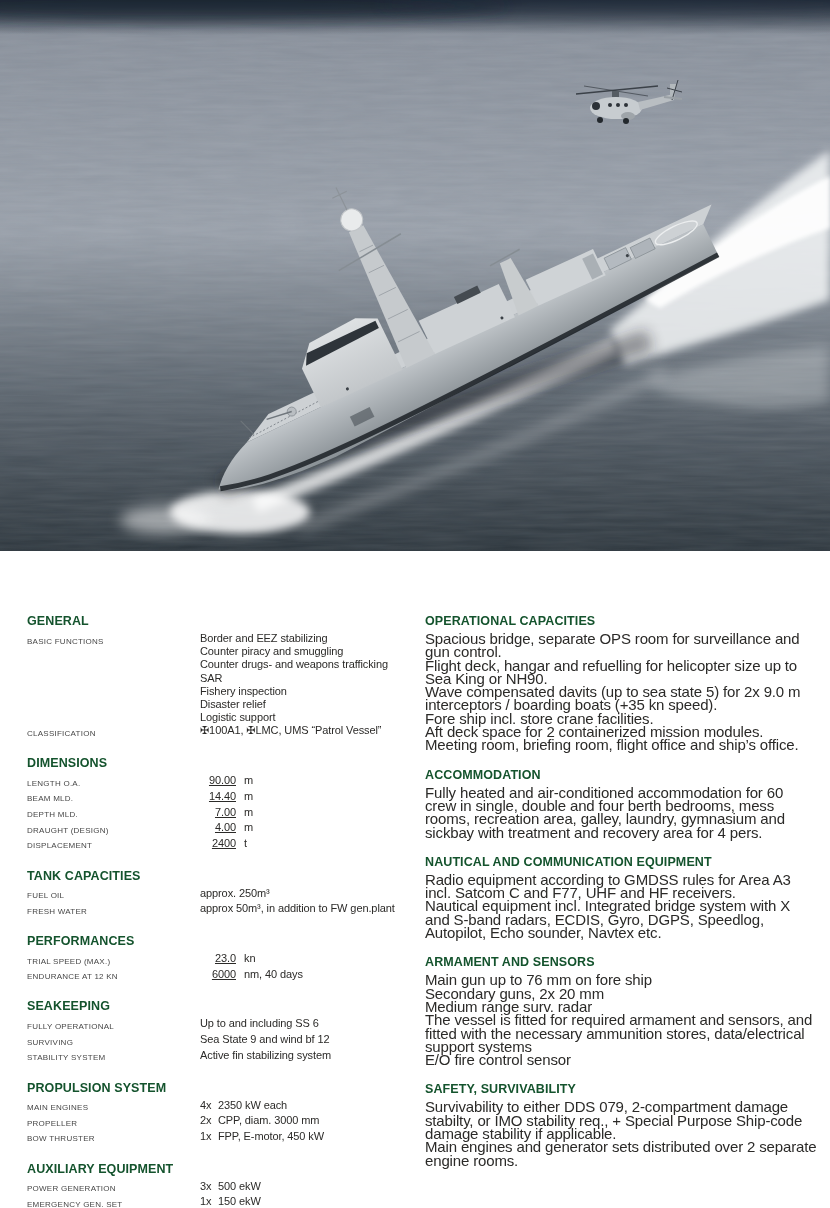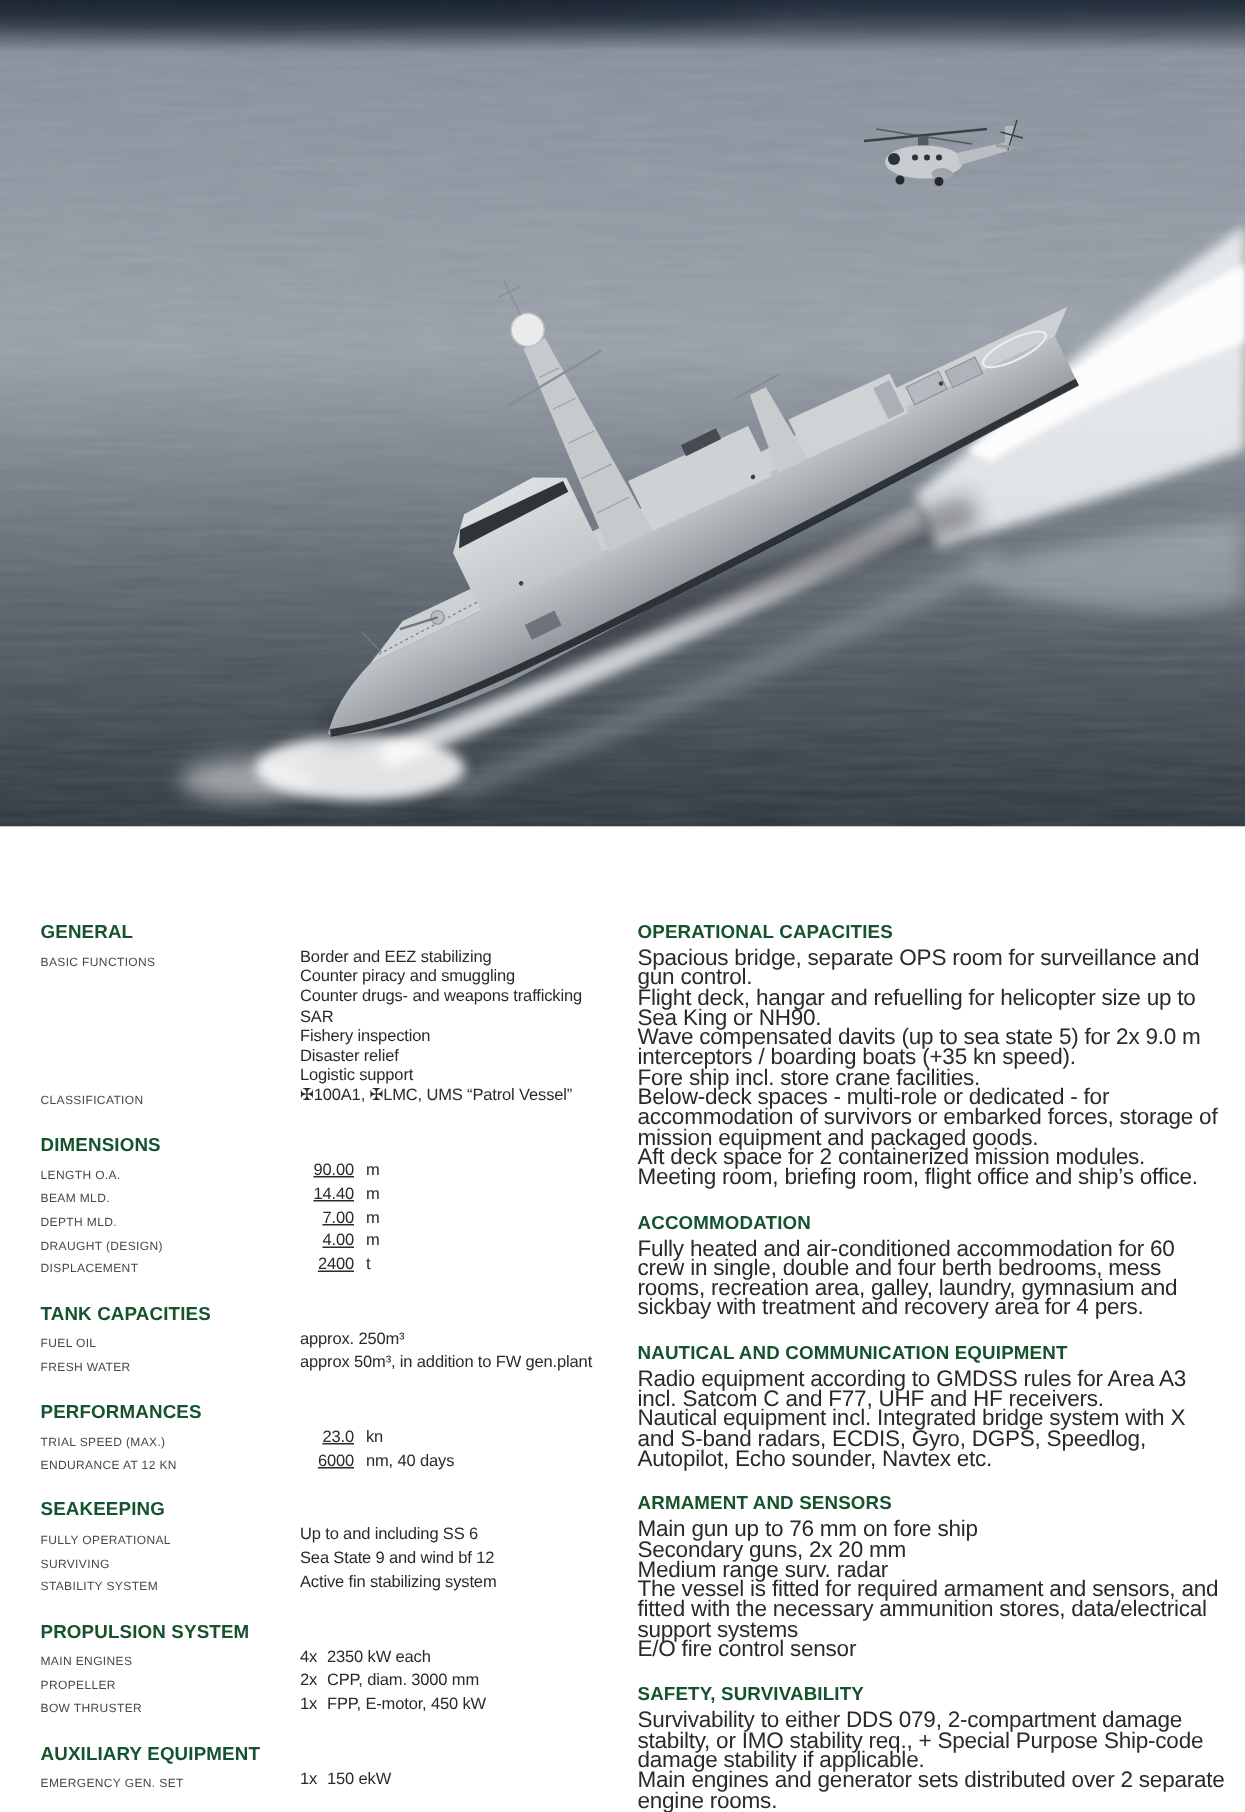--- a/index.html
+++ b/index.html
@@ -264,36 +264,39 @@
           </div>
           <div class="row">
             <span class="lbl">BOW THRUSTER</span>
             <span class="val"><span class="qty">1x</span><span>FPP, E-motor, 450 kW</span></span>
           </div>
         </div>
 
         <div class="sec">
           <div class="sec-title">AUXILIARY EQUIPMENT</div>
           <div class="row">
+            <span class="lbl">POWER GENERATION</span>
+            <span class="val"><span class="qty">3x</span><span>500 ekW</span></span>
+          </div>
+          <div class="row">
             <span class="lbl">EMERGENCY GEN. SET</span>
             <span class="val"><span class="qty">1x</span><span>150 ekW</span></span>
           </div>
         </div>
 
       </div>
 
       <div class="col-right">
 
         <div class="sec">
           <div class="sec-title">OPERATIONAL CAPACITIES</div>
           <p class="para">Spacious bridge, separate OPS room for surveillance and gun control.</p>
           <p class="para">Flight deck, hangar and refuelling for helicopter size up to Sea King or NH90.</p>
           <p class="para">Wave compensated davits (up to sea state 5) for 2x 9.0 m interceptors / boarding boats (+35 kn speed).</p>
           <p class="para">Fore ship incl. store crane facilities.</p>
-          <p class="para">Below-deck spaces - multi-role or dedicated - for accommodation of survivors or embarked forces, storage of mission equipment and packaged goods.</p>
           <p class="para">Aft deck space for 2 containerized mission modules.</p>
           <p class="para">Meeting room, briefing room, flight office and ship’s office.</p>
         </div>
 
         <div class="sec">
           <div class="sec-title">ACCOMMODATION</div>
           <p class="para">Fully heated and air-conditioned accommodation for 60 crew in single, double and four berth bedrooms, mess rooms, recreation area, galley, laundry, gymnasium and sickbay with treatment and recovery area for 4 pers.</p>
         </div>
 
         <div class="sec">

